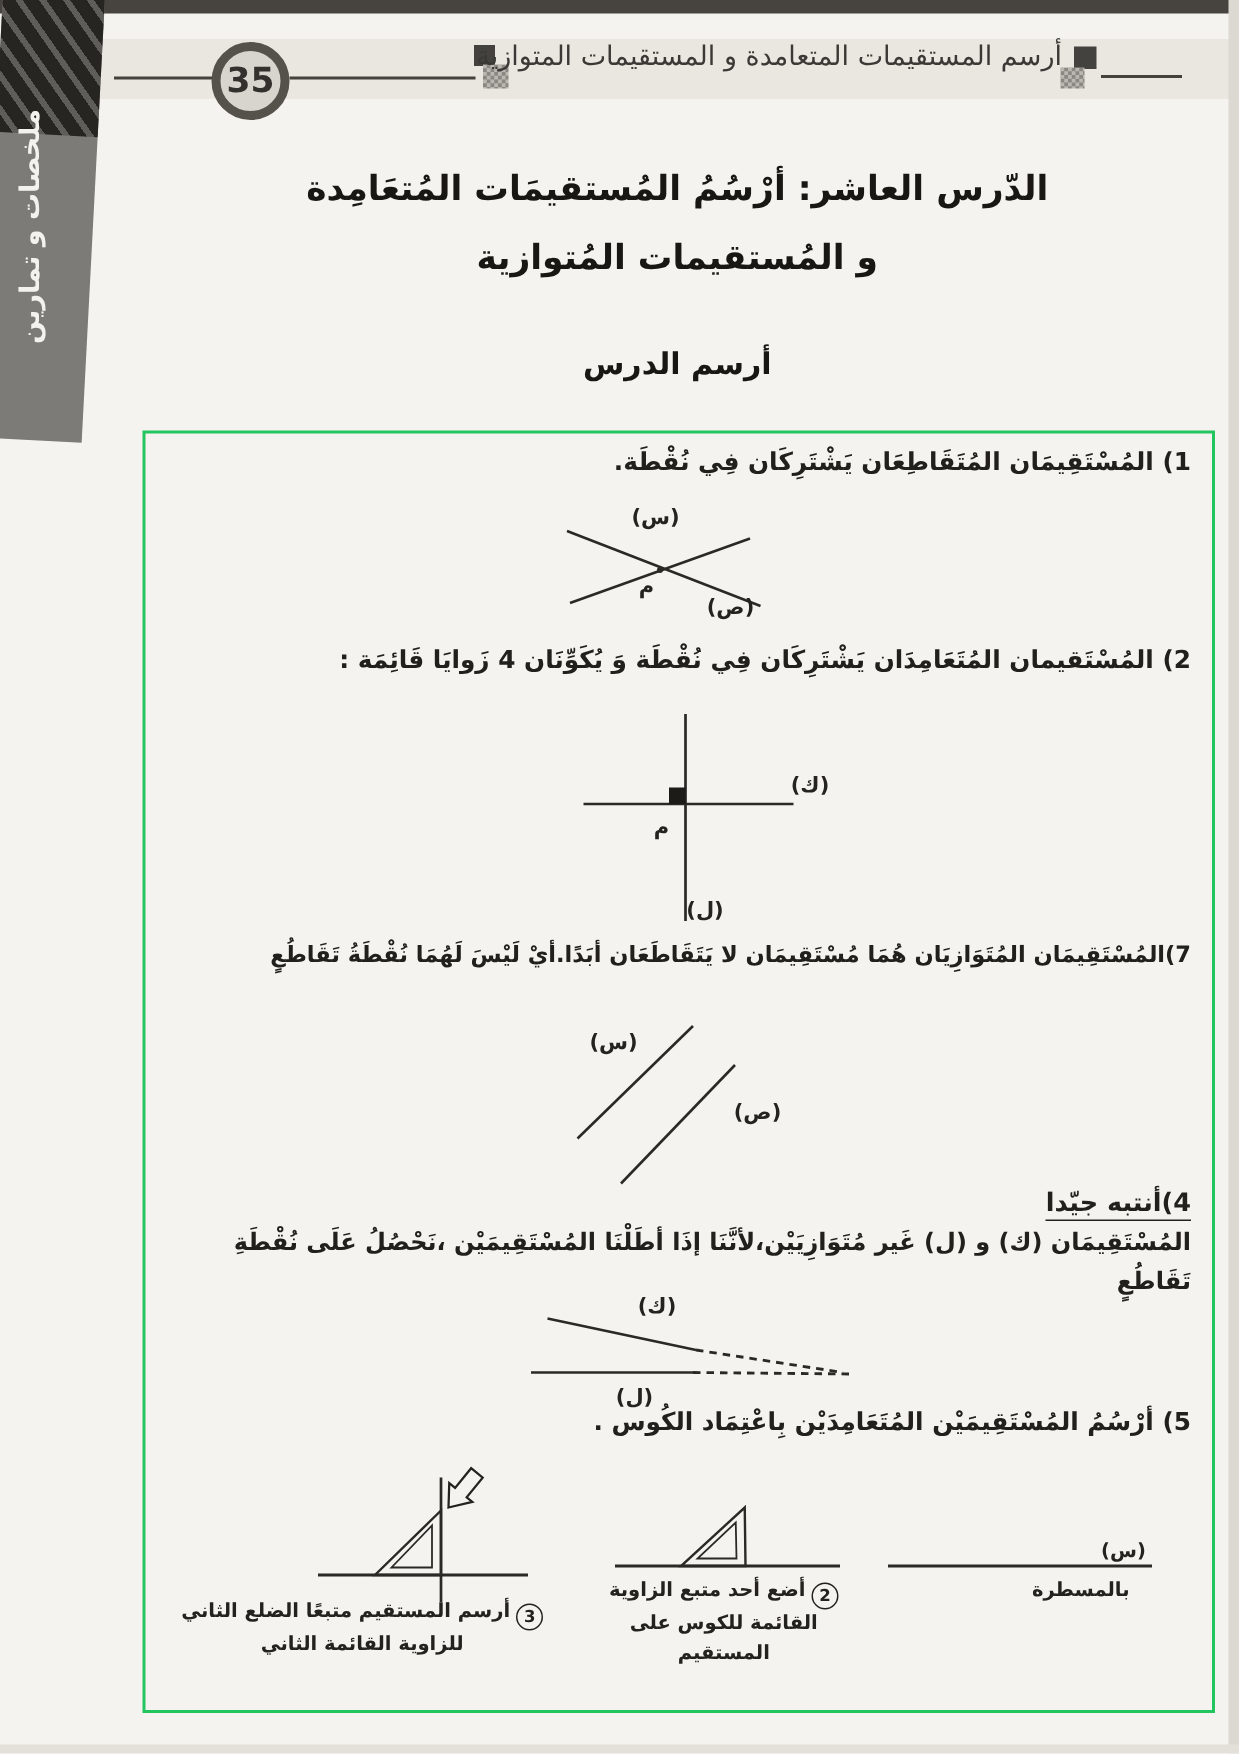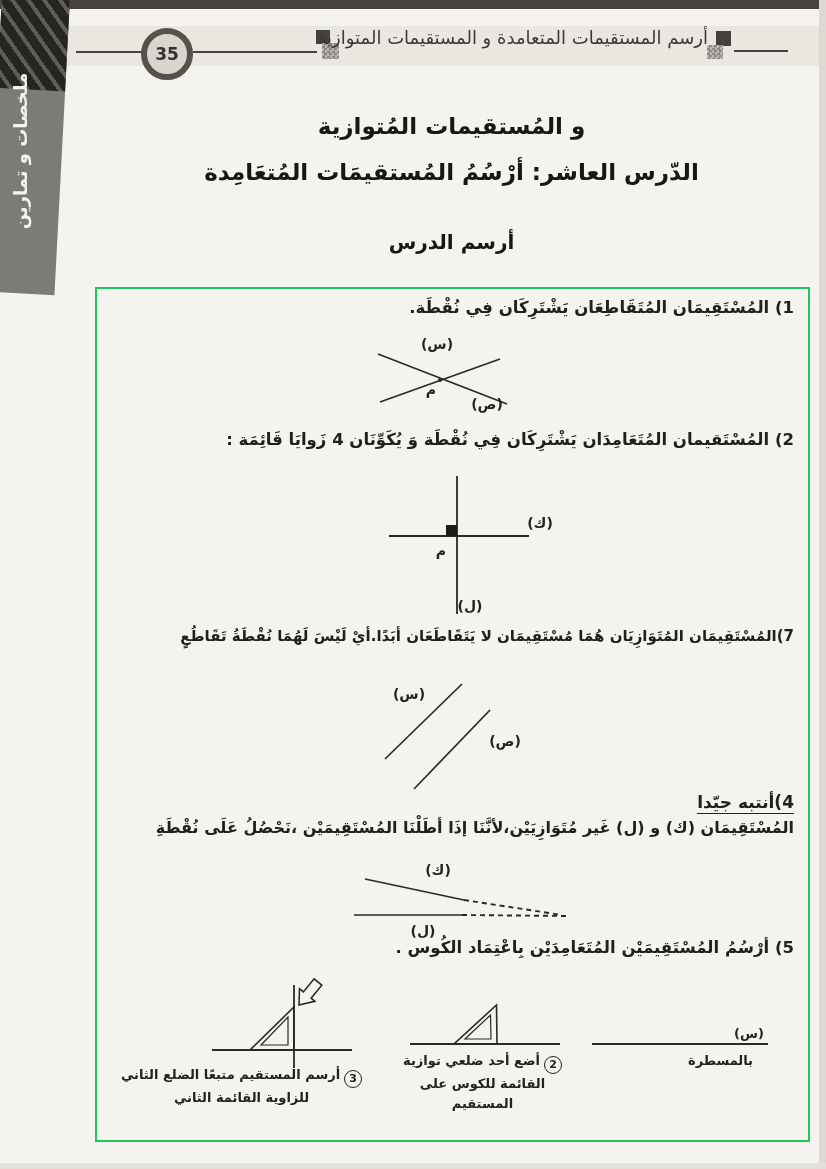--- a/index.html
+++ b/index.html
@@ -19,21 +19,21 @@
   .sidebar{left:2px;top:-4px;width:68px;height:296px;background:#7d7b78;
     transform:rotate(3deg);transform-origin:top left;}
   .sidebar-stripes{left:0;top:0;width:100%;height:92px;
     background:repeating-linear-gradient(52deg,#262522 0 9px,#5f5d59 9px 13px);}
   .sidebar-label{left:10px;top:276px;width:250px;transform-origin:0 0;transform:rotate(-90deg);
     direction:rtl;text-align:center;color:#f4f2ee;font-size:18px;font-weight:bold;letter-spacing:1px;}
   
   .hline{height:2px;background:#45423e;}
   .page-circle{left:141px;top:28px;width:40px;height:40px;border:6px solid #55524c;
     border-radius:50%;background:#d8d5cf;display:flex;align-items:center;justify-content:center;
-    font-size:17px;font-weight:bold;color:#33312d;}
+    font-size:23px;font-weight:bold;color:#33312d;}
   .sq-solid{background:#44423e;}
   .sq-check{background:repeating-conic-gradient(#8b8884 0 25%,#bab6b0 0 50%);background-size:5px 5px;}
   .header-title{right:118px;top:27px;direction:rtl;white-space:nowrap;
     font-size:18px;font-weight:normal;color:#3b3936;}
   
   .lesson-title{left:95px;top:103px;width:713px;text-align:center;direction:rtl;
     font-size:23px;font-weight:bold;line-height:2.0;color:#181714;}
   .summary-heading{left:95px;top:230px;width:713px;text-align:center;direction:rtl;
     font-size:20px;font-weight:bold;color:#181714;}
   
@@ -67,22 +67,22 @@
 </div>
 <div class="abs hline" style="left:193px;top:51px;width:124px;"></div>
 <div class="abs sq-solid" style="left:316px;top:30px;width:14px;height:14px;"></div>
 <div class="abs sq-check" style="left:322px;top:43px;width:17px;height:16px;"></div>
 <div class="abs header-title">أرسم المستقيمات المتعامدة و المستقيمات المتوازية</div>
 <div class="abs sq-solid" style="left:716px;top:31px;width:15px;height:15px;"></div>
 <div class="abs sq-check" style="left:707px;top:45px;width:16px;height:14px;"></div>
 <div class="abs hline" style="left:734px;top:50px;width:54px;"></div>
 
 <div class="abs lesson-title">
+  <div>الدّرس العاشر: أرْسُمُ المُستقيمَات المُتعَامِدة</div>
   <div>و المُستقيمات المُتوازية</div>
-  <div>الدّرس العاشر: أرْسُمُ المُستقيمَات المُتعَامِدة</div>
 </div>
 <div class="abs summary-heading">أرسم الدرس</div>
 
 <div class="abs main-box">
 
   <div class="item" style="top:9px;font-size:16.5px;">1) المُسْتَقِيمَان المُتَقَاطِعَان يَشْتَرِكَان فِي نُقْطَة.</div>
   <svg class="abs" style="left:258px;top:40px;" width="185" height="100" viewBox="0 0 185 100">
     <line x1="25" y1="73" x2="145" y2="30" stroke="#2a2926" stroke-width="1.7"></line>
     <line x1="23" y1="25" x2="152" y2="75" stroke="#2a2926" stroke-width="1.7"></line>
     <circle cx="85" cy="51" r="2" fill="#2a2926"></circle>
@@ -104,20 +104,21 @@
   <div class="item" style="top:338px;font-size:15px;">7)المُسْتَقِيمَان المُتَوَازِيَان هُمَا مُسْتَقِيمَان لا يَتَقَاطَعَان أبَدًا.أيْ لَيْسَ لَهُمَا نُقْطَةُ تَقَاطُعٍ</div>
   <svg class="abs" style="left:263px;top:388px;" width="165" height="125" viewBox="0 0 165 125">
     <line x1="25" y1="82" x2="102" y2="7" stroke="#2a2926" stroke-width="1.7"></line>
     <line x1="54" y1="112" x2="130" y2="33" stroke="#2a2926" stroke-width="1.7"></line>
     <text class="svglbl" x="49" y="22" text-anchor="middle">(س)</text>
     <text class="svglbl" x="145" y="69" text-anchor="middle">(ص)</text>
   </svg>
 
   <div class="h4-heading" style="top:503px;">4)أنتبه جيّدا</div>
   <div class="item" style="top:529px;font-size:16px;">المُسْتَقِيمَان (ك) و (ل) غَير مُتَوَازِيَيْن،لأنَّنَا إذَا أطَلْنَا المُسْتَقِيمَيْن ،نَحْصُلُ عَلَى نُقْطَةِ</div>
+  <div class="item" style="top:555px;font-size:16px;">تَقَاطُعٍ</div>
   <svg class="abs" style="left:243px;top:566px;" width="245" height="85" viewBox="0 0 245 85">
     <line x1="25" y1="24" x2="124" y2="45" stroke="#2a2926" stroke-width="1.7"></line>
     <line x1="124" y1="45" x2="222" y2="60" stroke="#2a2926" stroke-width="1.9" stroke-dasharray="5,4"></line>
     <line x1="14" y1="60" x2="122" y2="60" stroke="#2a2926" stroke-width="1.7"></line>
     <line x1="122" y1="60" x2="227" y2="61" stroke="#2a2926" stroke-width="1.9" stroke-dasharray="5,4"></line>
     <text class="svglbl" x="98" y="20" text-anchor="middle">(ك)</text>
     <text class="svglbl" x="83" y="81" text-anchor="middle">(ل)</text>
   </svg>
 
   <div class="item" style="top:649px;font-size:16.5px;">5) أرْسُمُ المُسْتَقِيمَيْن المُتَعَامِدَيْن بِاعْتِمَاد الكُوس .</div>
@@ -140,21 +141,21 @@
     <polygon points="66,85 93,85 93,57" fill="none" stroke="#2a2926" stroke-width="1.2"></polygon>
     <polygon points="104,45 119.9,41.3 116.1,38.2 126.8,25.1 119.1,18.8 108.4,31.9 104.5,28.7" fill="#f5f3ef" stroke="#24231f" stroke-width="1.5"></polygon>
   </svg>
 
   <div class="caption" style="left:495px;top:762px;width:185px;">
     <div style="padding-right:24px;">بالمسطرة</div>
   </div>
 
   <div class="caption" style="left:293px;top:762px;width:185px;text-align:center;">
     <div>
-      <span class="circ-num">2</span><span>أضع أحد ضلعي توازية</span>
+      <span class="circ-num">2</span><span>أضع أحد متبع الزاوية</span>
     </div>
     <div>القائمة للكوس على المستقيم</div>
   </div>
 
   <div class="caption" style="left:12px;top:776px;width:265px;text-align:center;">
     <div>
       <span class="circ-num">3</span><span>أرسم المستقيم متبعًا الضلع الثاني</span>
     </div>
     <div>للزاوية القائمة الثاني</div>
   </div>

